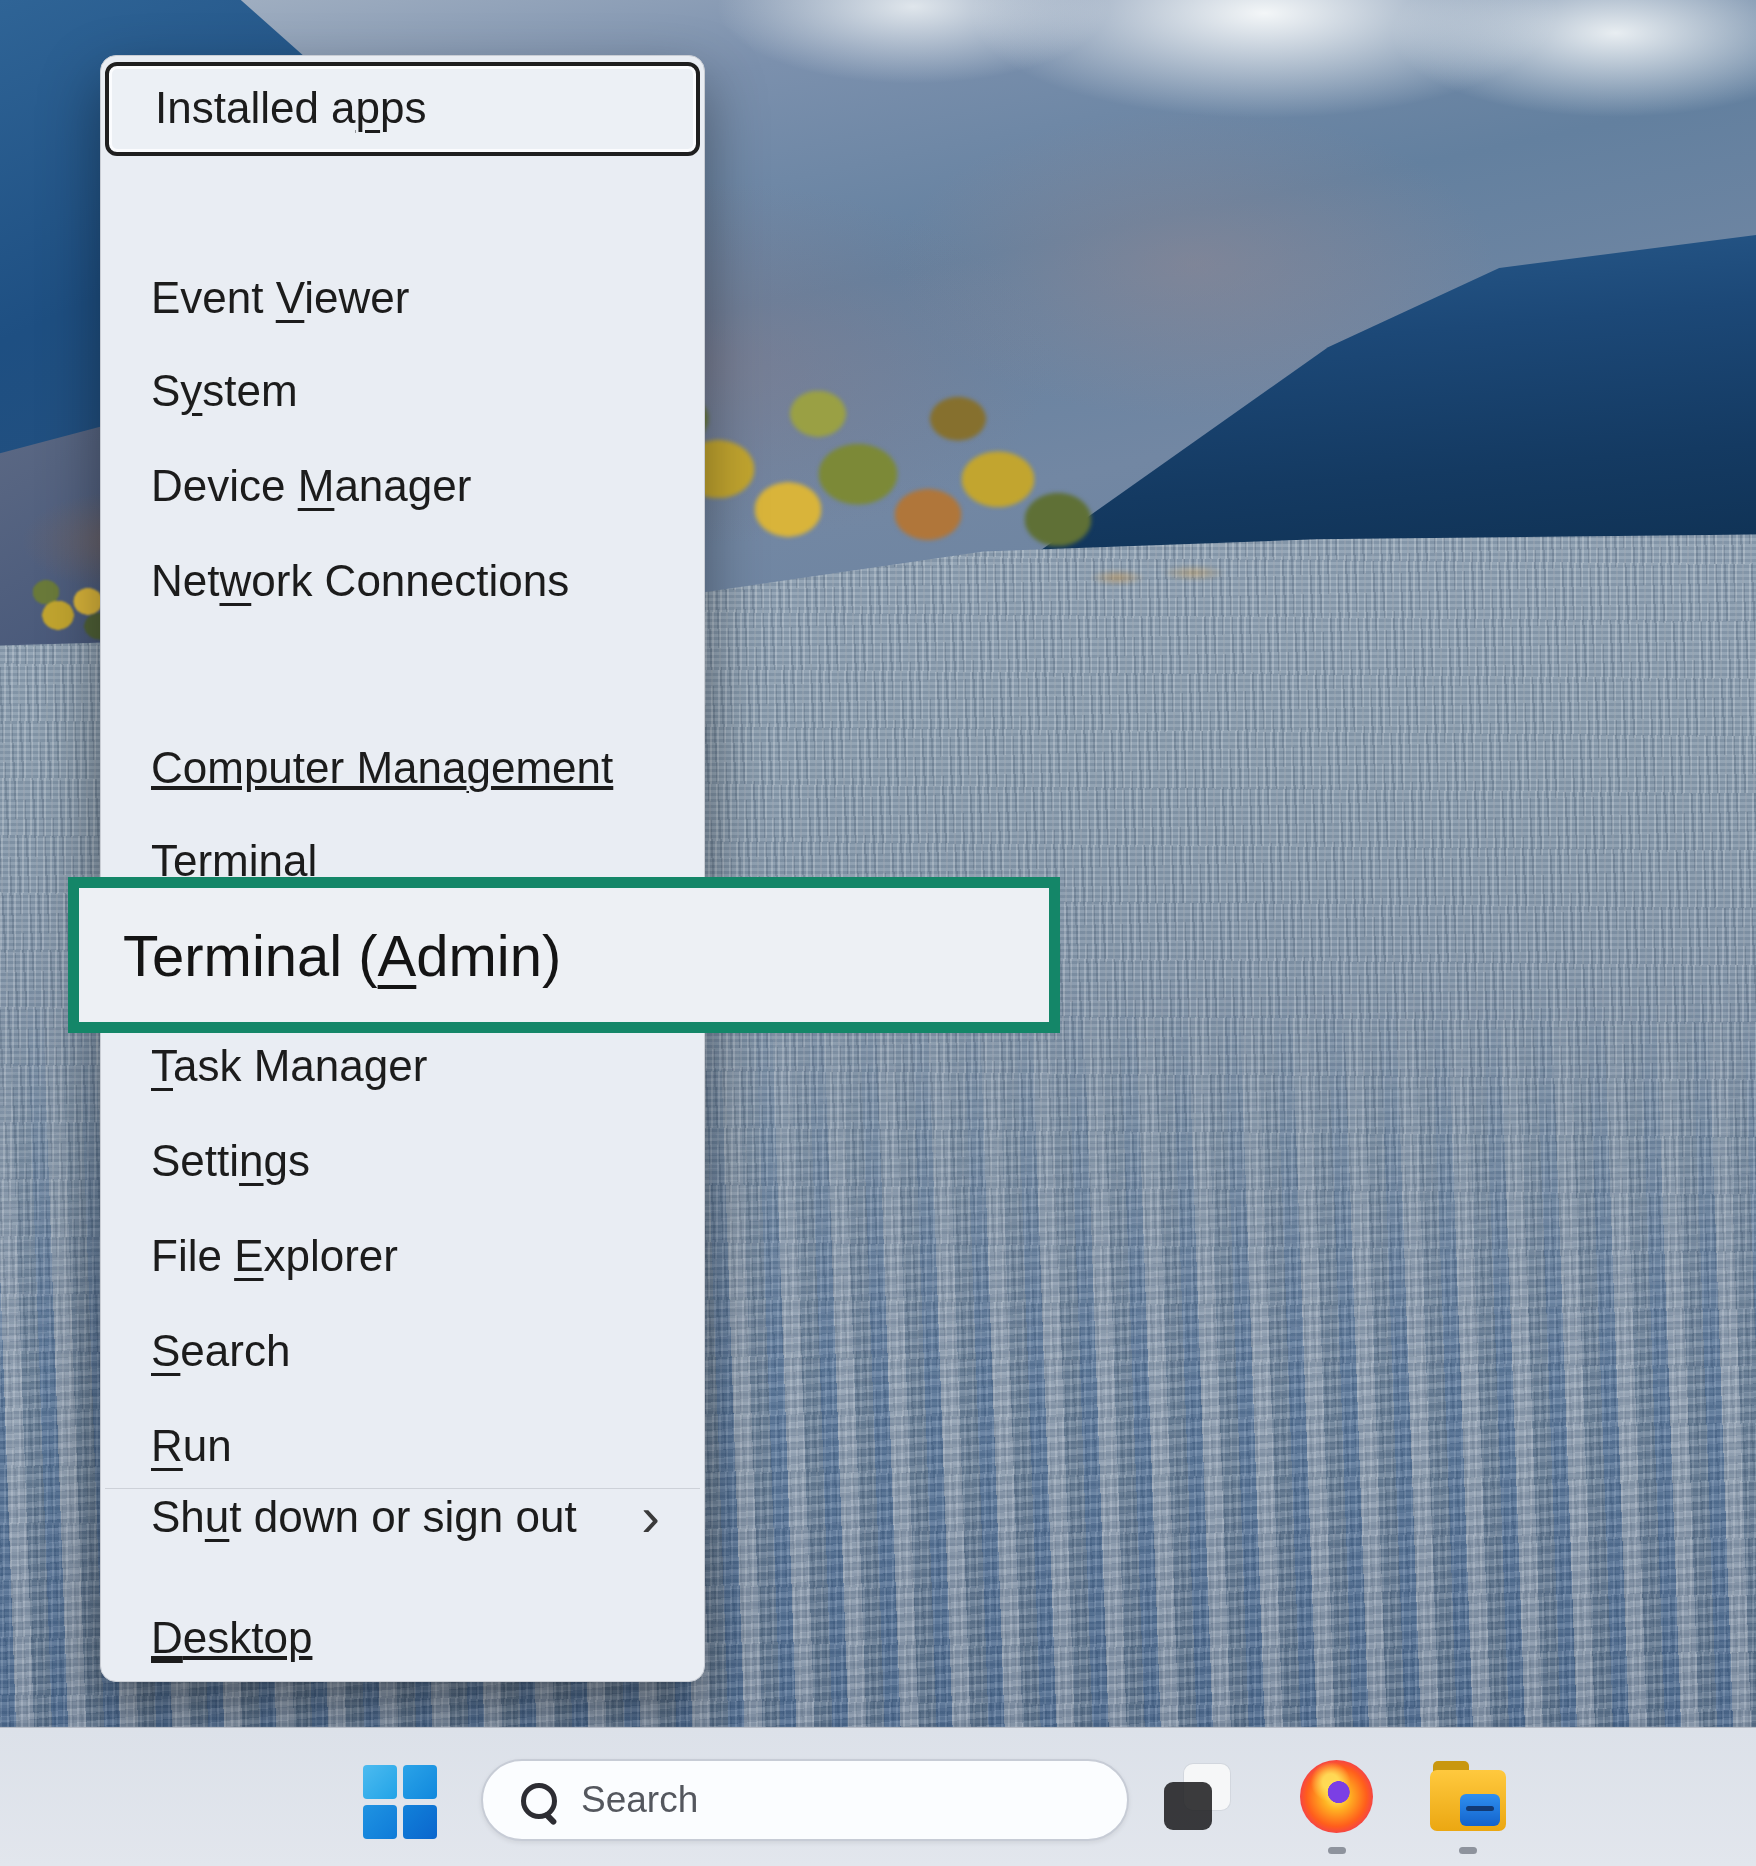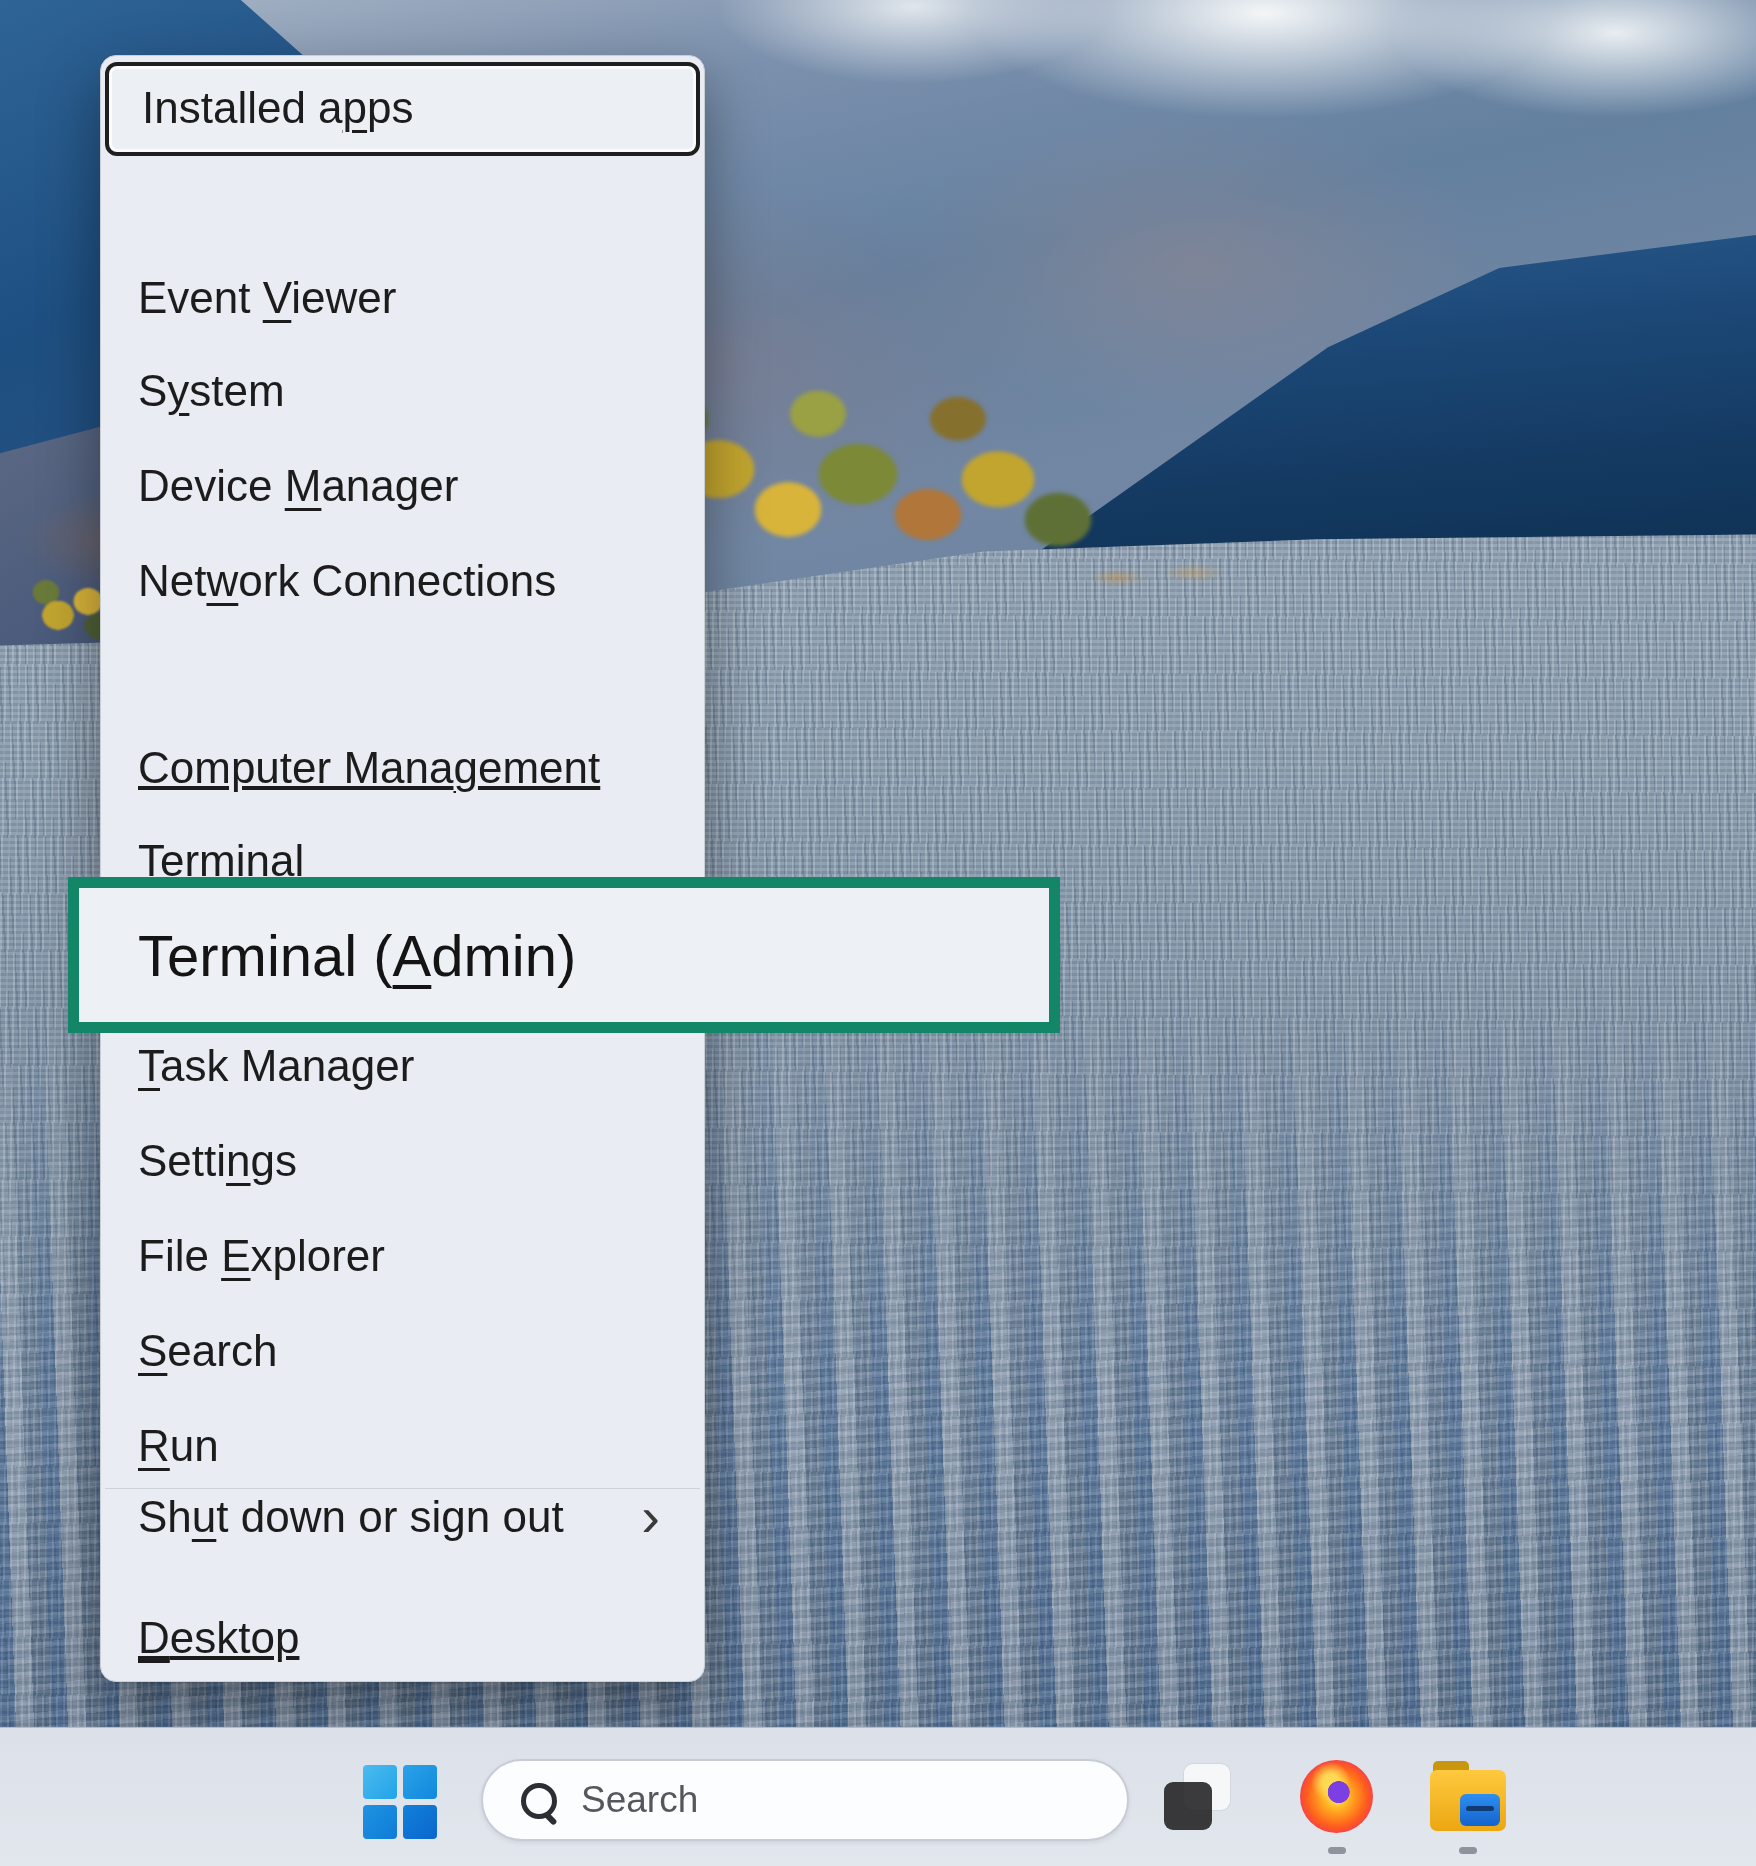--- a/index.html
+++ b/index.html
@@ -69,32 +69,32 @@
     background:
       radial-gradient(40px 12px at 25% 50%, rgba(196,144,70,.55), rgba(196,144,70,0) 70%),
       radial-gradient(46px 12px at 65% 40%, rgba(210,160,80,.45), rgba(210,160,80,0) 70%);
     filter:blur(2px); }
 
   
   .winx-menu { position:absolute; left:100px; top:55px; width:605px; height:1627px;
     background:#e9edf3; border:1px solid #c9cdd4; border-radius:16px;
     box-shadow:0 24px 60px rgba(0,0,0,.38); z-index:10; }
   .menu-item { position:absolute; left:4px; right:4px; height:94px; line-height:94px;
-    padding-left:33px; font-size:44px; color:#1c1c1c; white-space:nowrap; cursor:default; }
+    padding-left:46px; font-size:44px; color:#1c1c1c; white-space:nowrap; cursor:default; }
   .menu-item .u { text-decoration:underline; text-decoration-thickness:3px; text-underline-offset:7px; }
   .menu-item.focused { border:4px solid #1f1f1f; border-radius:12px;
     box-shadow:inset 0 0 0 3px #fbfcfe; line-height:84px; background:#ecf0f5; }
   .menu-sep { position:absolute; left:4px; right:4px; top:1432px; height:1px; background:#cdd1d8; }
   .chevron { position:absolute; right:40px; top:50%; transform:translateY(-50%);
     font-size:56px; color:#3a3a3a; font-weight:400; line-height:1; }
 
   
   .callout { position:absolute; left:68px; top:877px; width:992px; height:156px;
     background:#edf0f4; border:11px solid #148668; z-index:20;
-    display:flex; align-items:center; padding-left:59px;
+    display:flex; align-items:center; padding-left:44px;
     font-size:58px; color:#141414; white-space:nowrap; }
   .callout .u { text-decoration:underline; text-decoration-thickness:4px; text-underline-offset:9px; }
 
   
   .taskbar { position:absolute; left:0; top:1727px; width:100%; height:139px;
     background:linear-gradient(180deg,#dce1e9,#e2e6ed); border-top:1px solid #b6bbc5; z-index:30; }
   .start { position:absolute; left:363px; top:37px; width:74px; height:74px;
     display:grid; grid-template-columns:1fr 1fr; grid-template-rows:1fr 1fr; gap:6px; cursor:pointer; }
   .start div { border-radius:4px; }
   .p-tl { background:linear-gradient(135deg,#4cbbf0,#22a3e7); }

